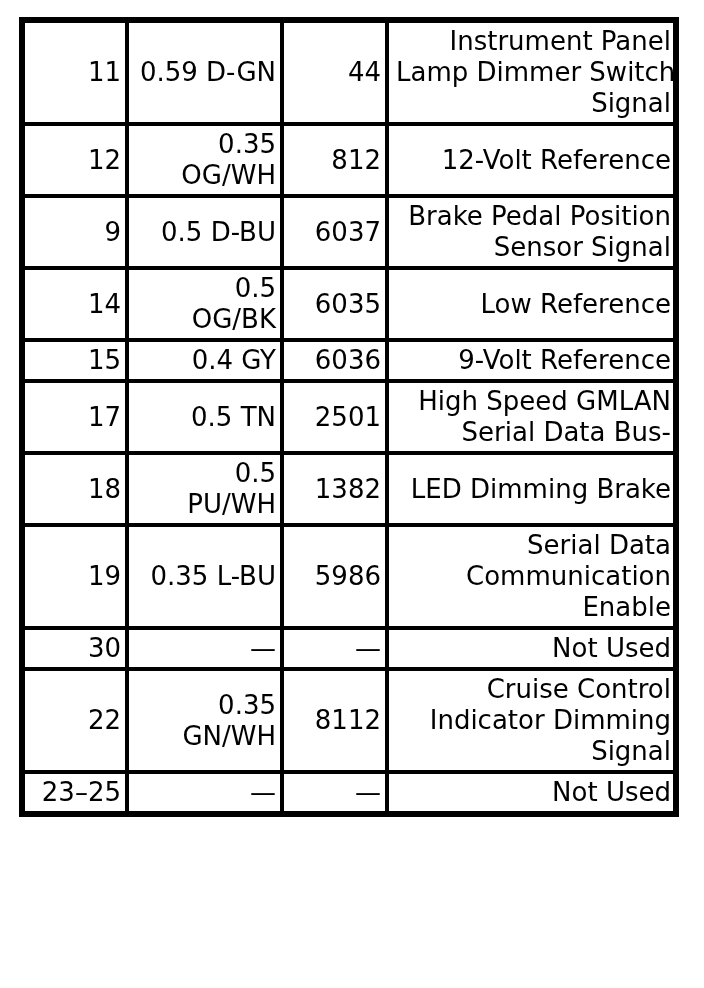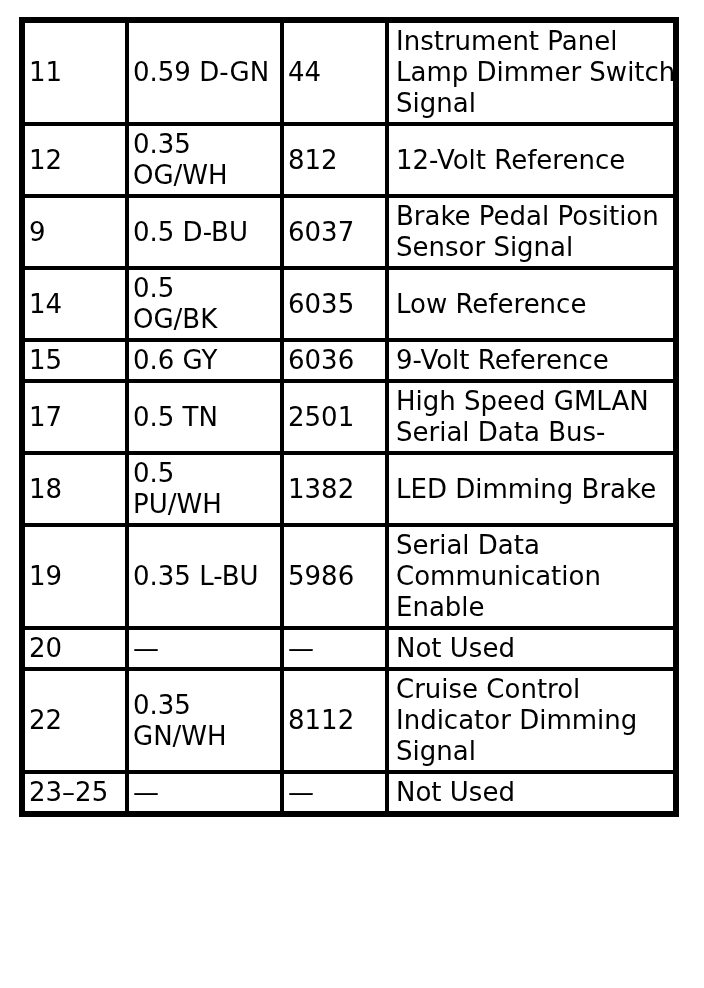--- a/index.html
+++ b/index.html
@@ -22,28 +22,28 @@
     border-collapse: collapse;
     table-layout: fixed;
     border: 6px solid #000000;
     background: #ffffff;
   }
   table.pinout td {
     border: 4px solid #000000;
     font-size: 26px;
     line-height: 31px;
     padding: 3px 4px;
-    text-align: left;
+    text-align: right;
     vertical-align: middle;
     white-space: pre;
     color: #000000;
     overflow: hidden;
   }
   table.pinout td.fn {
-    text-align: left;
+    text-align: right;
     padding-left: 7px;
     padding-right: 2px;
   }
 </style>
 </head>
 <body>
 
 <table class="pinout">
   <colgroup>
     <col style="width:105px">
@@ -76,21 +76,21 @@
       </tr>
       <tr>
         <td>14</td>
         <td>0.5
 OG/BK</td>
         <td>6035</td>
         <td class="fn">Low Reference</td>
       </tr>
       <tr>
         <td>15</td>
-        <td>0.6 GY</td>
+        <td>0.4 GY</td>
         <td>6036</td>
         <td class="fn">9-Volt Reference</td>
       </tr>
       <tr>
         <td>17</td>
         <td>0.5 TN</td>
         <td>2501</td>
         <td class="fn">High Speed GMLAN
 Serial Data Bus-</td>
       </tr>
@@ -103,21 +103,21 @@
       </tr>
       <tr>
         <td>19</td>
         <td>0.35 L-BU</td>
         <td>5986</td>
         <td class="fn">Serial Data
 Communication
 Enable</td>
       </tr>
       <tr>
-        <td>20</td>
+        <td>30</td>
         <td>—</td>
         <td>—</td>
         <td class="fn">Not Used</td>
       </tr>
       <tr>
         <td>22</td>
         <td>0.35
 GN/WH</td>
         <td>8112</td>
         <td class="fn">Cruise Control

